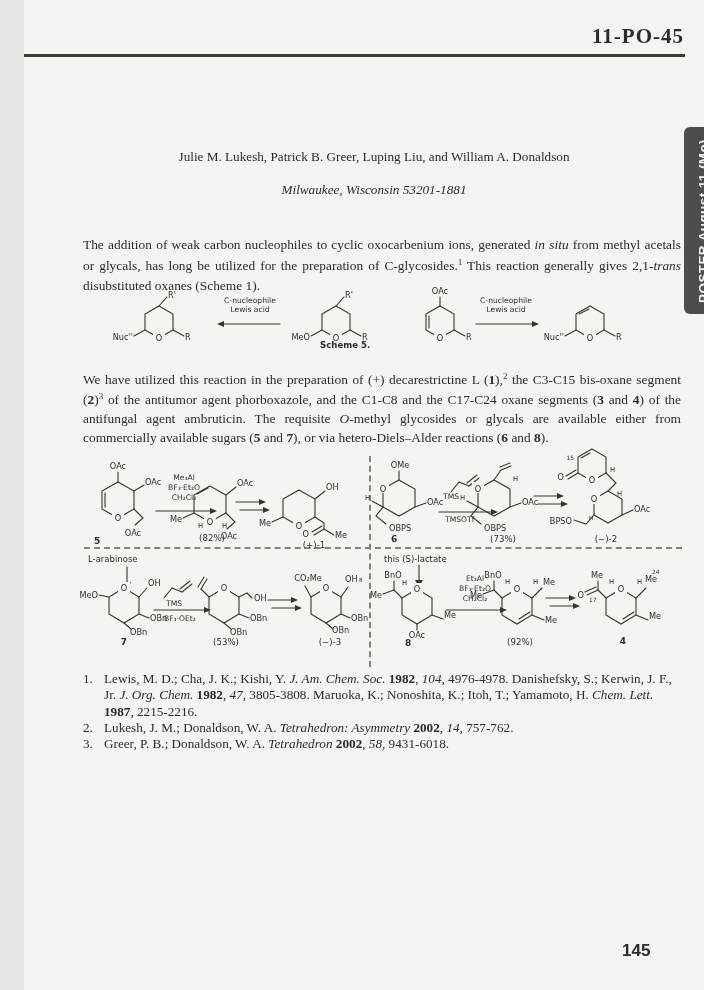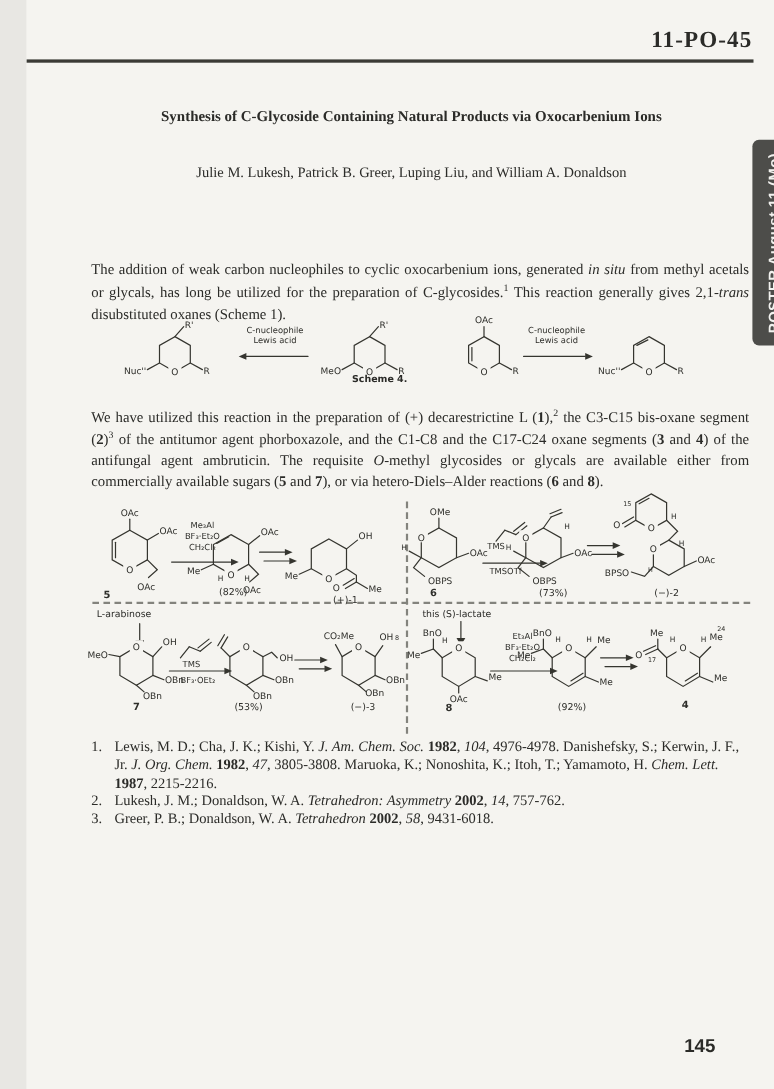--- a/index.html
+++ b/index.html
@@ -41,22 +41,22 @@
   svg text.rg{font-size:7.6px;}
 </style>
 </head>
 <body>
 
 <div class="page">
 
   <div class="abs hdr-code">11-PO-45</div>
   <div class="abs hdr-rule"></div>
 
-  <div class="abs title">Synthesis of C-Glycoside Containing Natural Products via Oxocarbenium Ions</div>
   <div class="abs authors">Julie M. Lukesh, Patrick B. Greer, Luping Liu, and William A. Donaldson</div>
+  <div class="abs affil2">Milwaukee, Wisconsin 53201-1881</div>
 
   <p class="abs body-par par1"><span>The addition of weak carbon nucleophiles to cyclic oxocarbenium ions, generated </span><i>in situ</i><span> from methyl acetals or glycals, has long be utilized for the preparation of C-glycosides.</span><sup>1</sup><span> This reaction generally gives 2,1-</span><i>trans</i><span> disubstituted oxanes (Scheme 1).</span></p>
 
   <svg style="left:80px;top:290px" width="110" height="62" viewBox="0 0 110 62">
     <polygon class="ring" points="55,16 69,24 69,40 55,48 41,40 41,24"></polygon>
     <line x1="55" y1="16" x2="63" y2="7"></line>
     <text x="64" y="8">R'</text>
     <line x1="41" y1="40" x2="30" y2="46"></line>
     <text x="29" y="50" text-anchor="end">Nuc''</text>
     <rect class="bg" x="49" y="42" width="12" height="11"></rect>
@@ -106,21 +106,21 @@
     <polygon class="ring" points="50,16 64,24 64,40 50,48 36,40 36,24"></polygon>
     <line x1="39" y1="24" x2="49" y2="19"></line>
     <line x1="36" y1="40" x2="25" y2="46"></line>
     <text x="24" y="50" text-anchor="end">Nuc''</text>
     <rect class="bg" x="44" y="42" width="12" height="11"></rect>
     <text x="50" y="51" text-anchor="middle">O</text>
     <line x1="64" y1="40" x2="75" y2="46"></line>
     <text x="76" y="50">R</text>
   </svg>
 
-  <div class="abs s1cap">Scheme 4.</div>
+  <div class="abs s1cap">Scheme 5.</div>
 
   <p class="abs body-par par2"><span>We have utilized this reaction in the preparation of (+) decarestrictine L (</span><b>1</b><span>),</span><sup>2</sup><span> the C3-C15 bis-oxane segment (</span><b>2</b><span>)</span><sup>3</sup><span> of the antitumor agent phorboxazole, and the C1-C8 and the C17-C24 oxane segments (</span><b>3</b><span> and </span><b>4</b><span>) of the antifungal agent ambruticin.  The requisite </span><i>O</i><span>-methyl glycosides or glycals are available either from commercially available sugars (</span><b>5</b><span> and </span><b>7</b><span>), or via hetero-Diels–Alder reactions (</span><b>6</b><span> and </span><b>8</b><span>).</span></p>
 
   <div class="abs vdash"></div>
   <div class="abs hdash"></div>
 
   <svg style="left:52px;top:456px" width="90" height="94" viewBox="0 0 90 94">
     <polygon class="ring" points="42,26 58,35 58,53 42,62 26,53 26,35"></polygon>
     <line x1="29" y1="37" x2="29" y2="51"></line>
     <line x1="42" y1="26" x2="42" y2="16"></line>

